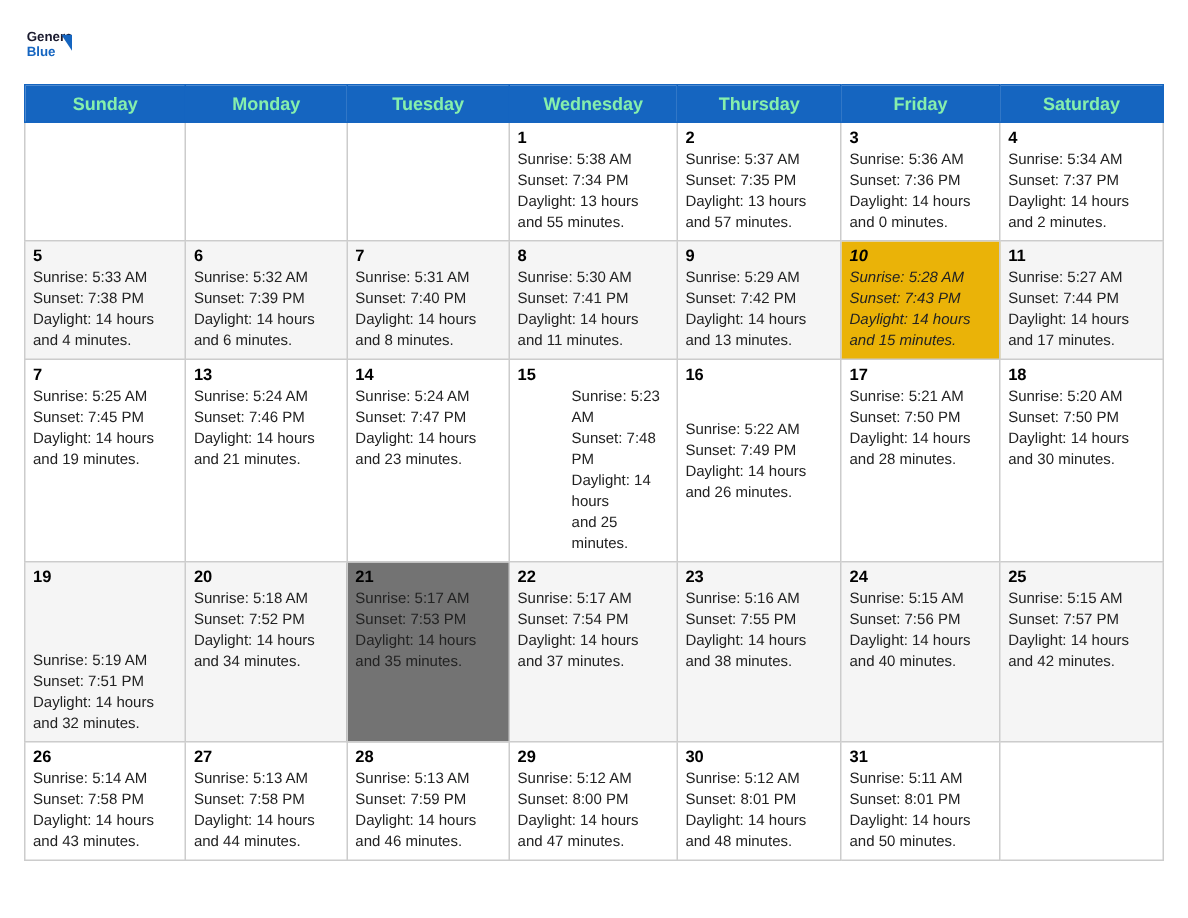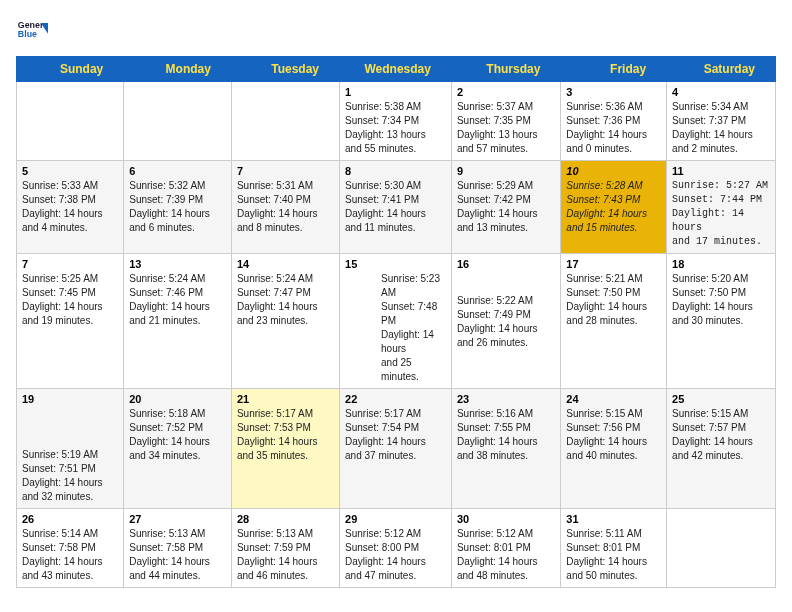--- a/index.html
+++ b/index.html
@@ -38,22 +38,22 @@
       color: #333;
       margin-top: 2px;
     }
     .calendar {
       width: 100%;
       border-collapse: collapse;
       font-size: 10.5px;
     }
     .calendar th {
       background: #1565c0;
-      color: #fde047;
-      text-align: right;
+      color: #86efac;
+      text-align: center;
       padding: 5px 20px;
       font-size: 12px;
       border: 1px solid #1565c0;
     }
     .calendar td {
       border: 1px solid #ccc;
       vertical-align: top;
       padding: 4px 5px;
       width: 113px;
       min-height: 80px;
@@ -175,21 +175,21 @@
         </td>
         <td style="background: #eab308; font-style: italic;">
           <div class="day-num">10</div>
           <div class="day-info" style="white-space: pre-line;">Sunrise: 5:28 AM
 Sunset: 7:43 PM
 Daylight: 14 hours
 and 15 minutes.</div>
         </td>
         <td style="background: rgb(245, 245, 245);">
           <div class="day-num">11</div>
-          <div class="day-info" style="white-space: pre-line; font-family: Liberation Mono, monospace;">Sunrise: 5:27 AM
+          <div class="day-info" style="white-space: pre-line;">Sunrise: 5:27 AM
 Sunset: 7:44 PM
 Daylight: 14 hours
 and 17 minutes.</div>
         </td>
       </tr>
       <tr>
         <td style="background: rgb(255, 255, 255);">
           <div class="day-num">7</div>
           <div class="day-info" style="white-space: pre-line;">Sunrise: 5:25 AM
 Sunset: 7:45 PM
@@ -247,21 +247,21 @@
 Daylight: 14 hours
 and 32 minutes.</div>
         </td>
         <td style="background: rgb(245, 245, 245);">
           <div class="day-num">20</div>
           <div class="day-info" style="white-space: pre-line;">Sunrise: 5:18 AM
 Sunset: 7:52 PM
 Daylight: 14 hours
 and 34 minutes.</div>
         </td>
-        <td style="background: #fef9c3; margin-top: 20px;">
+        <td style="background: #737373; margin-top: 20px;">
           <div class="day-num">21</div>
           <div class="day-info" style="white-space: pre-line;">Sunrise: 5:17 AM
 Sunset: 7:53 PM
 Daylight: 14 hours
 and 35 minutes.</div>
         </td>
         <td style="background: rgb(245, 245, 245);">
           <div class="day-num">22</div>
           <div class="day-info" style="white-space: pre-line;">Sunrise: 5:17 AM
 Sunset: 7:54 PM

